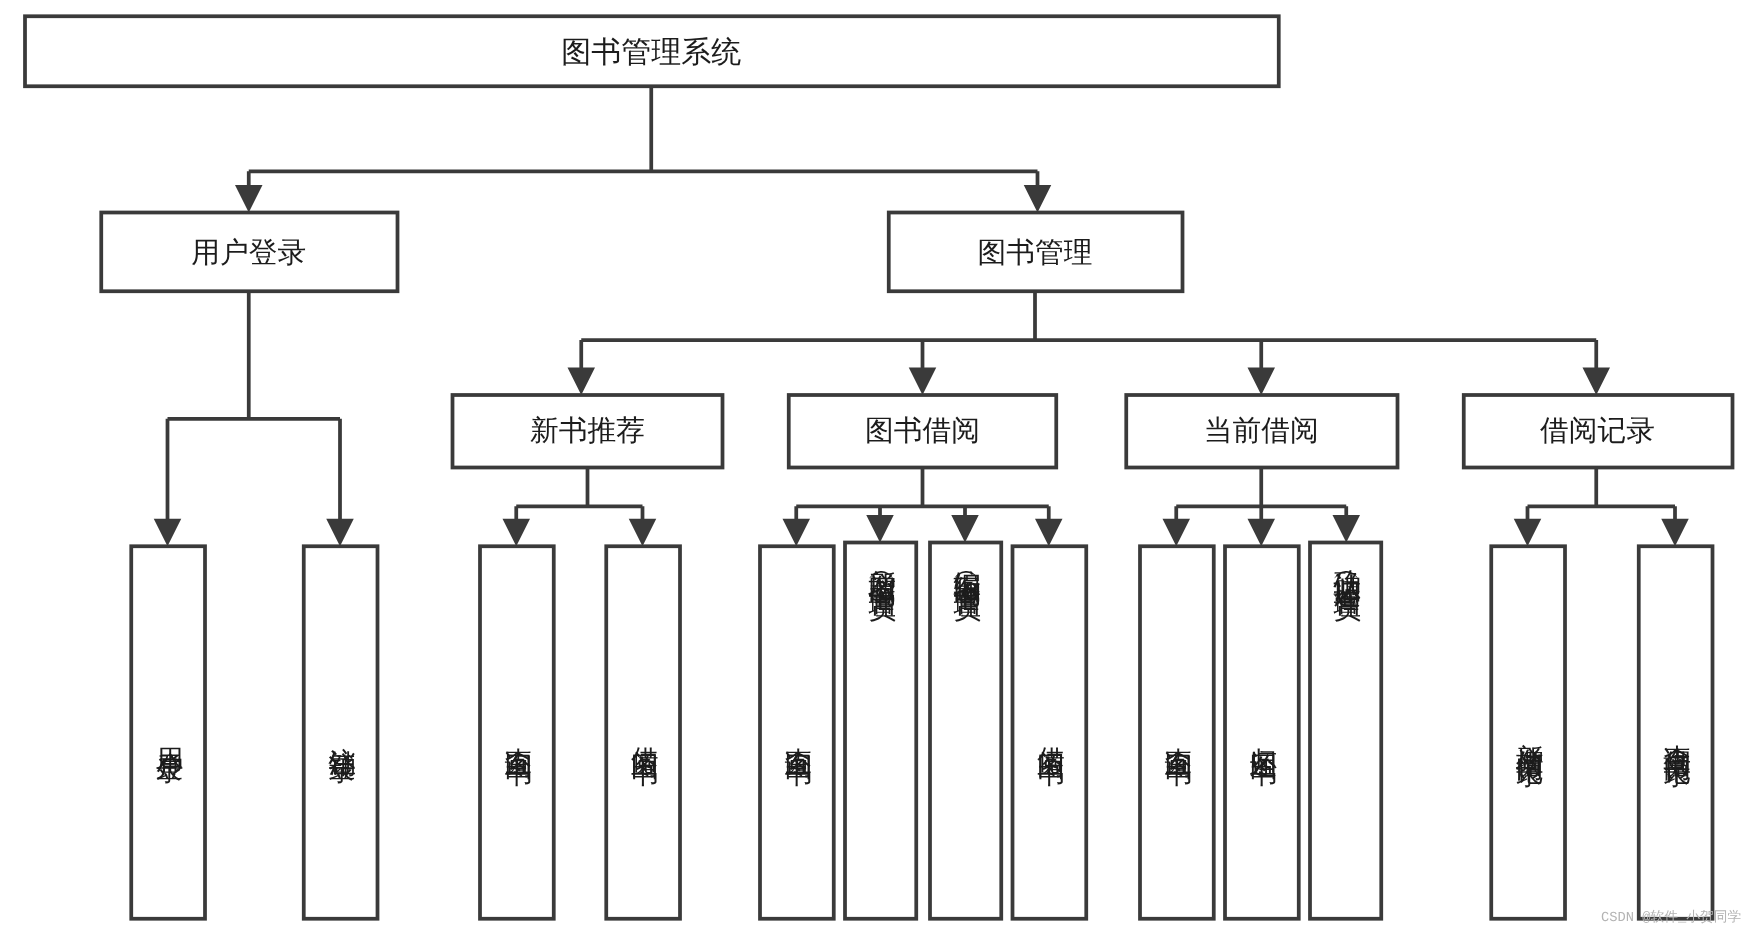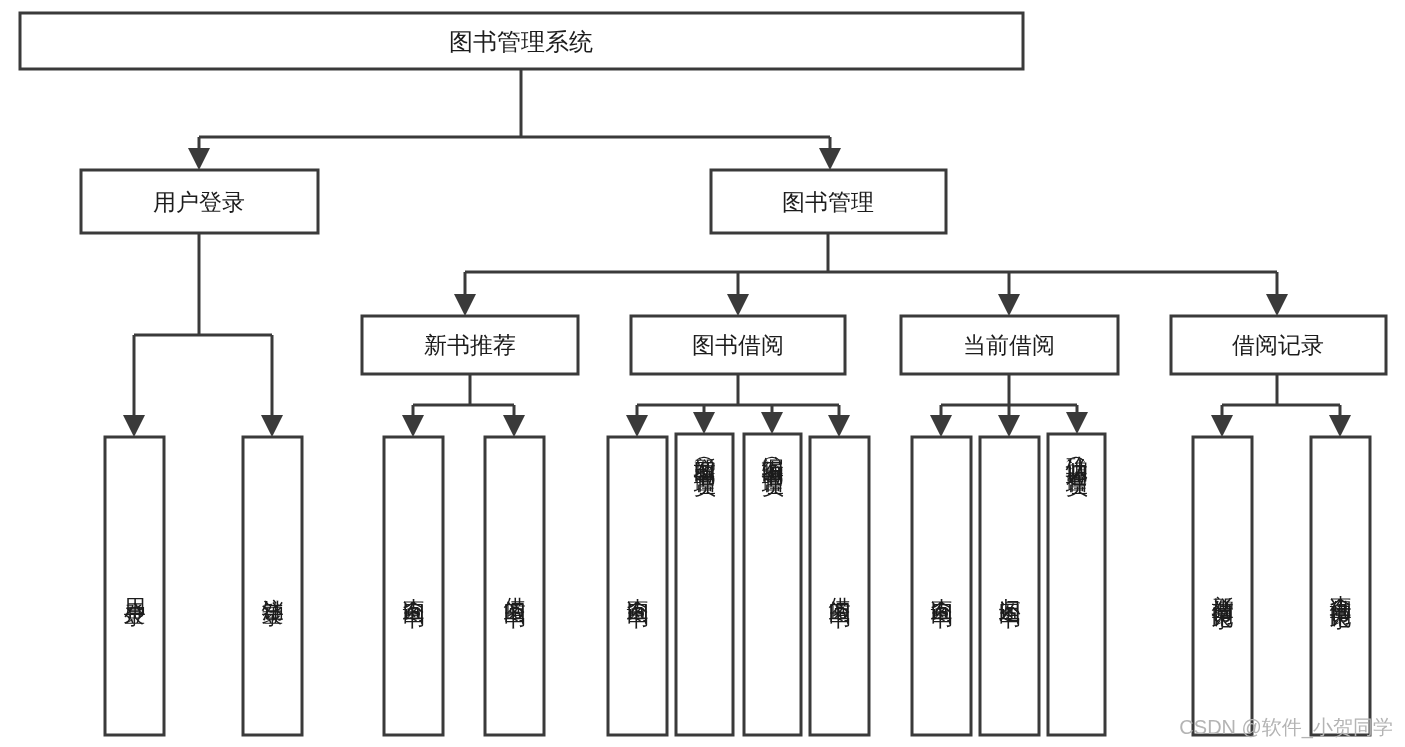--- a/index.html
+++ b/index.html
@@ -64,22 +64,22 @@
   .leaf-cell {
     position: absolute;
     display: flex;
     align-items: center;
     justify-content: center;
   }
   #watermark {
     position: absolute;
     right: 12px;
     bottom: 6px;
-    font-family: Liberation Sans, sans-serif;
-    font-size: 20px;
+    font-family: Liberation Mono, monospace;
+    font-size: 11px;
     color: #b4b4b4;
     white-space: nowrap;
     pointer-events: none;
     margin-top: 20px;
   }
 </style>
 </head>
 <body>
 
 <svg id="diagram" viewBox="0 0 1405 747">

